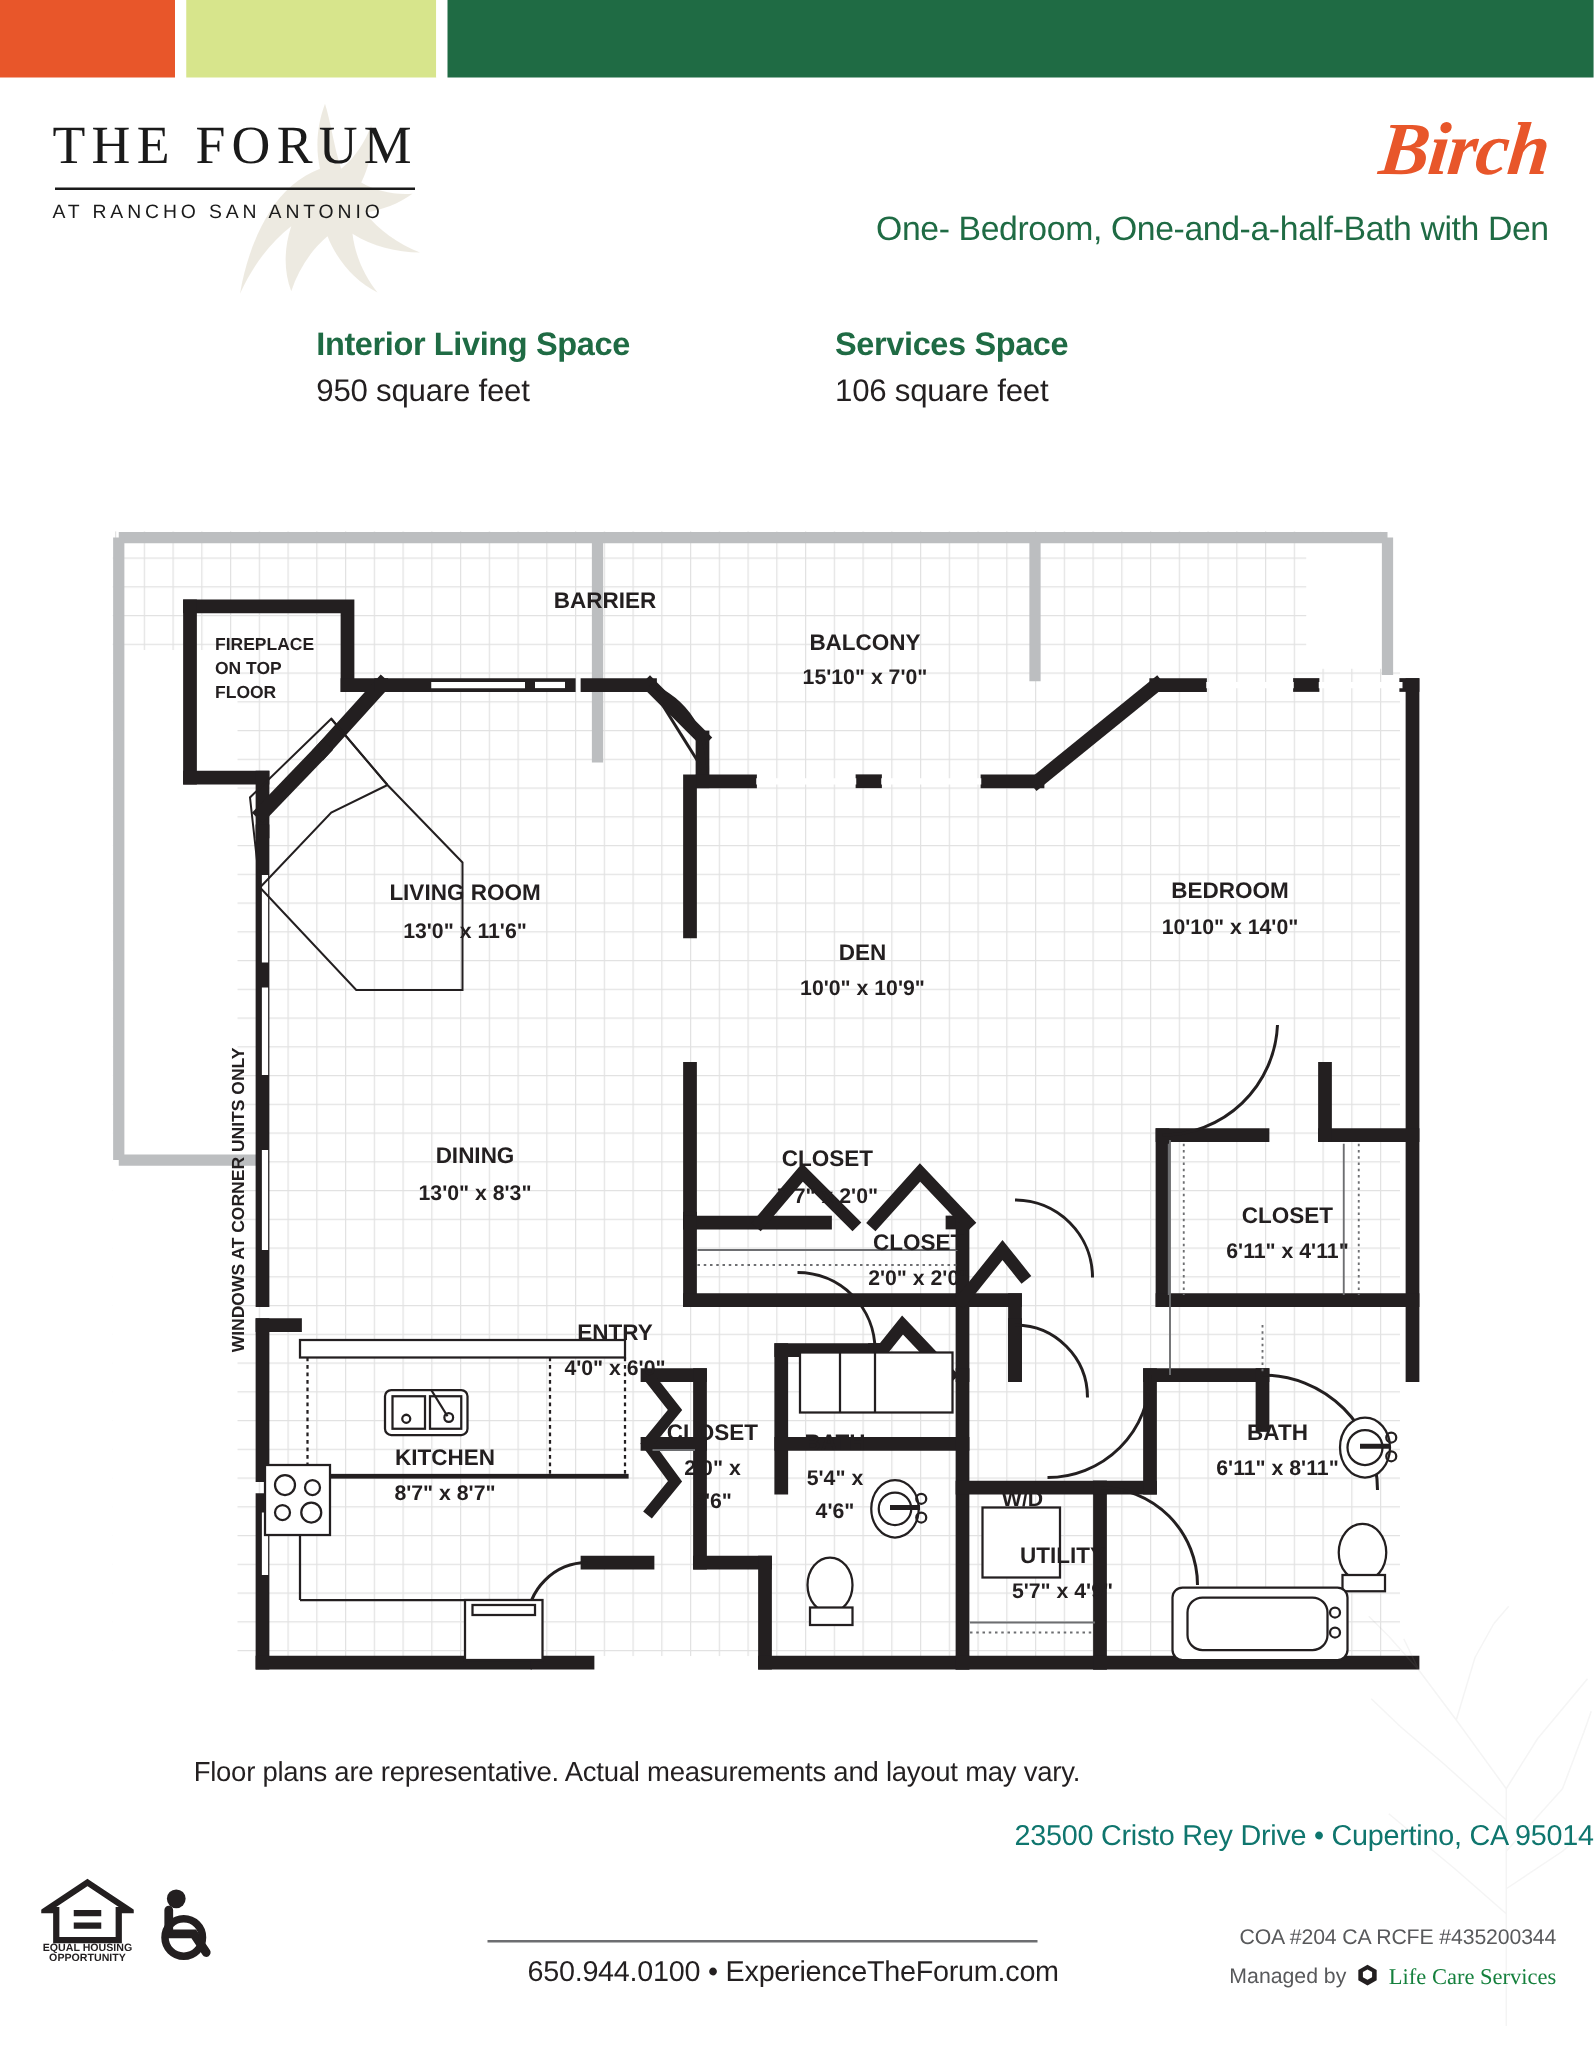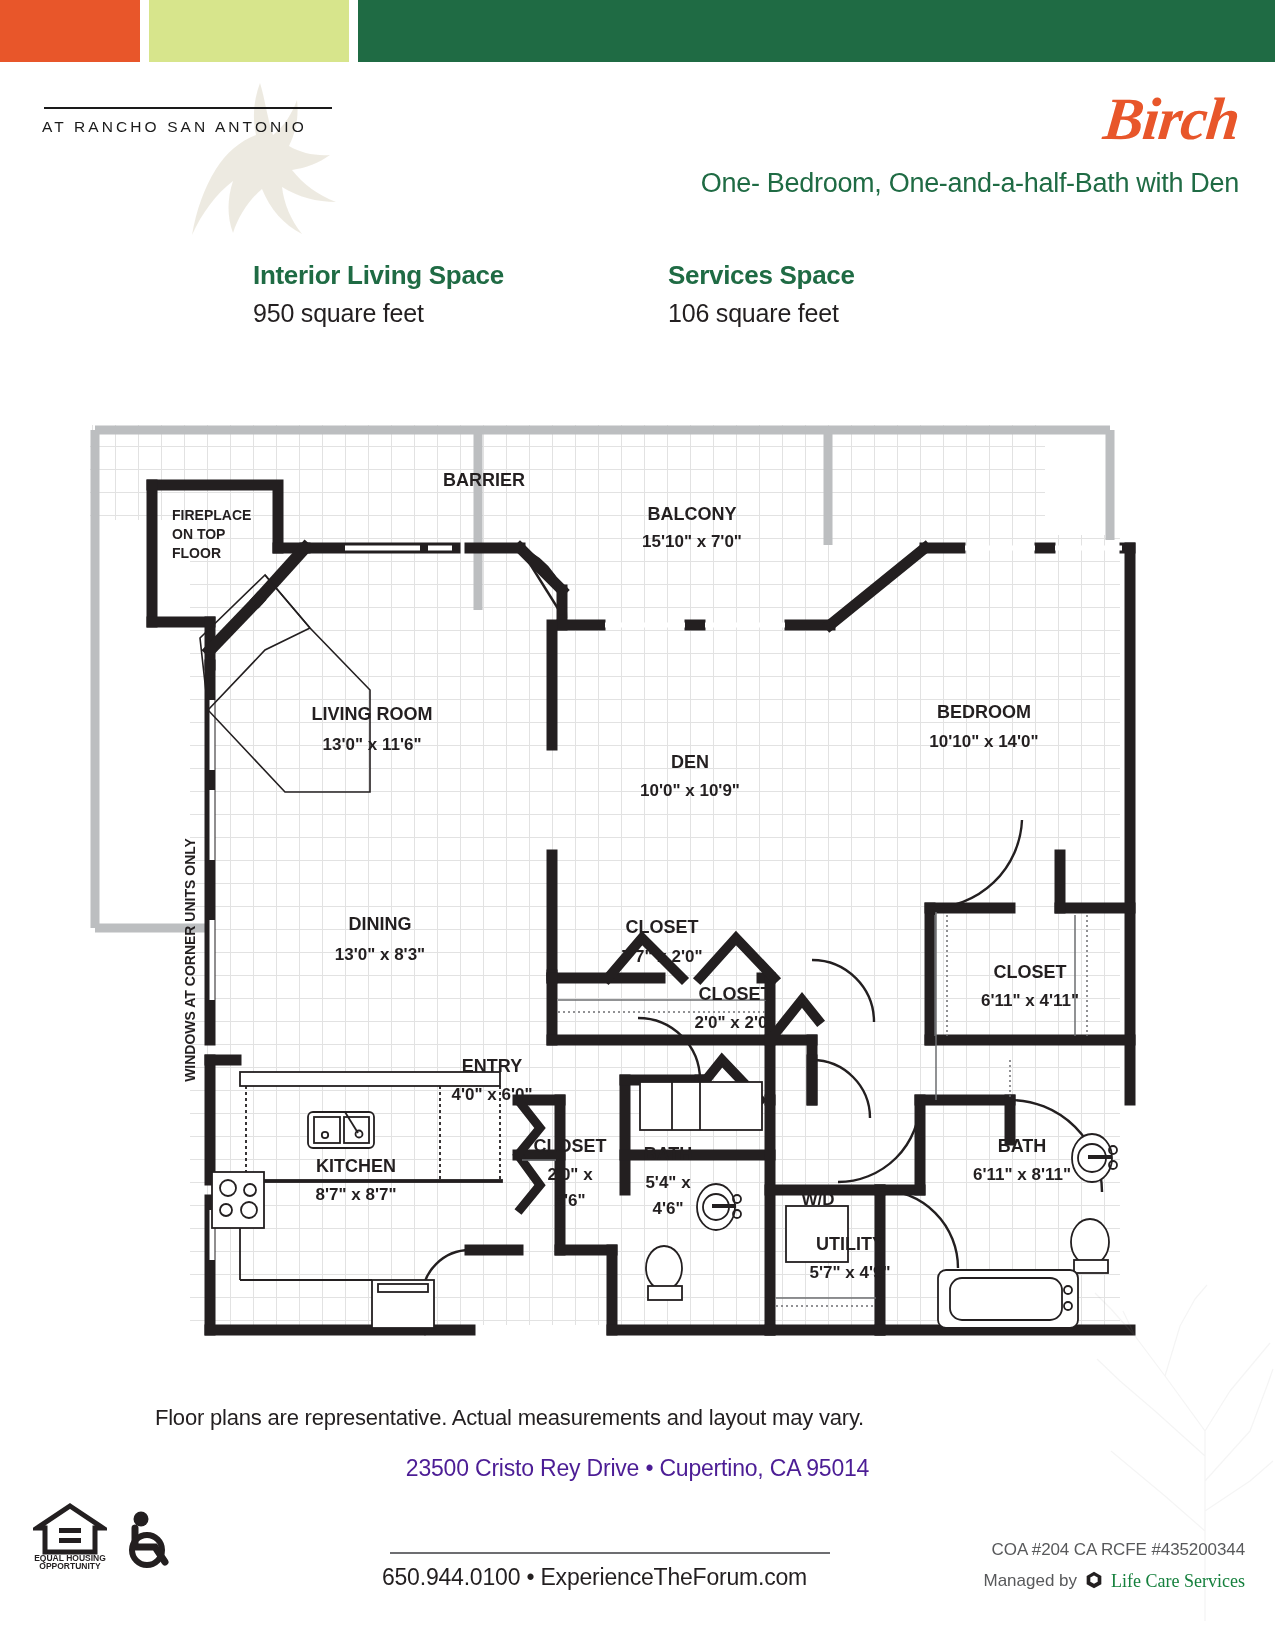--- a/index.html
+++ b/index.html
@@ -41,25 +41,25 @@
   
   .plan{position:absolute;left:0;top:400px;width:1080px;height:1000px;}
   .plan svg{display:block;}
 
   
   .tree-wm{position:absolute;right:0px;bottom:30px;width:260px;height:340px;opacity:.10;}
 
   
   .foot-note{position:absolute;left:0;top:1405px;width:1019px;text-align:center;
     font-size:22px;color:#231f20;letter-spacing:-.2px;}
-  .foot-addr{position:absolute;left:0;top:1455px;width:1275px;text-align:center;
-    font-size:23px;color:#4c1d95;letter-spacing:-.2px;}
+  .foot-addr{position:absolute;left:0;top:1455px;width:1275px;text-align:right;
+    font-size:23px;color:#0f766e;letter-spacing:-.2px;}
   .foot-rule{position:absolute;left:390px;top:1552px;width:440px;height:1.5px;background:#6d6e71;}
   .foot-phone{position:absolute;left:0;top:1564px;width:1189px;text-align:center;
-    font-size:23px;color:#231f20;letter-spacing:-.2px;}
+    font-size:23px;color:#231f20;letter-spacing:-.2px;padding-left:40px;}
 
   .coa{position:absolute;right:30px;top:1540px;text-align:right;font-size:17px;color:#58595b;
     letter-spacing:-.1px;}
   .managed{position:absolute;right:30px;top:1570px;text-align:right;font-size:17px;
     color:#58595b;display:flex;align-items:center;justify-content:flex-end;gap:6px;}
   .lcs-mark{width:22px;height:22px;}
   .lcs-text{font-family:"Liberation Serif", serif;font-size:18px;color:#15803d;}
 
   .badges{position:absolute;left:33px;top:1500px;display:flex;align-items:flex-end;gap:14px;}
 
@@ -81,20 +81,21 @@
 </div>
 
 <div class="logo-block">
   <svg class="logo-hawk" viewBox="0 0 230 180">
     <path d="M118 8 c-6 16 -8 34 -4 52 c-16 6 -30 18 -40 34 c-12 19 -20 42 -24 66
              c10 -22 24 -41 41 -54 c-6 18 -6 36 0 52 c6 -18 16 -33 29 -44
              c8 20 22 36 40 45 c-11 -14 -18 -30 -20 -47 c16 10 35 15 54 15
              c-18 -7 -33 -18 -44 -32 c14 -2 27 -7 38 -15 c-15 1 -29 -2 -41 -9
              c7 -14 10 -30 8 -46 c-5 14 -13 26 -24 35 c-6 -18 -8 -36 -13 -52z" fill="#ddd6c4"></path>
   </svg>
+  <div class="logo-forum">THE FORUM</div>
   <div class="logo-rule"></div>
   <div class="logo-sub">AT RANCHO SAN ANTONIO</div>
 </div>
 
 <div class="birch">Birch</div>
 <div class="plan-type">One- Bedroom, One-and-a-half-Bath with Den</div>
 
 <div class="stats">
   <div class="stat a">
     <div class="stat-h">Interior Living Space</div>

